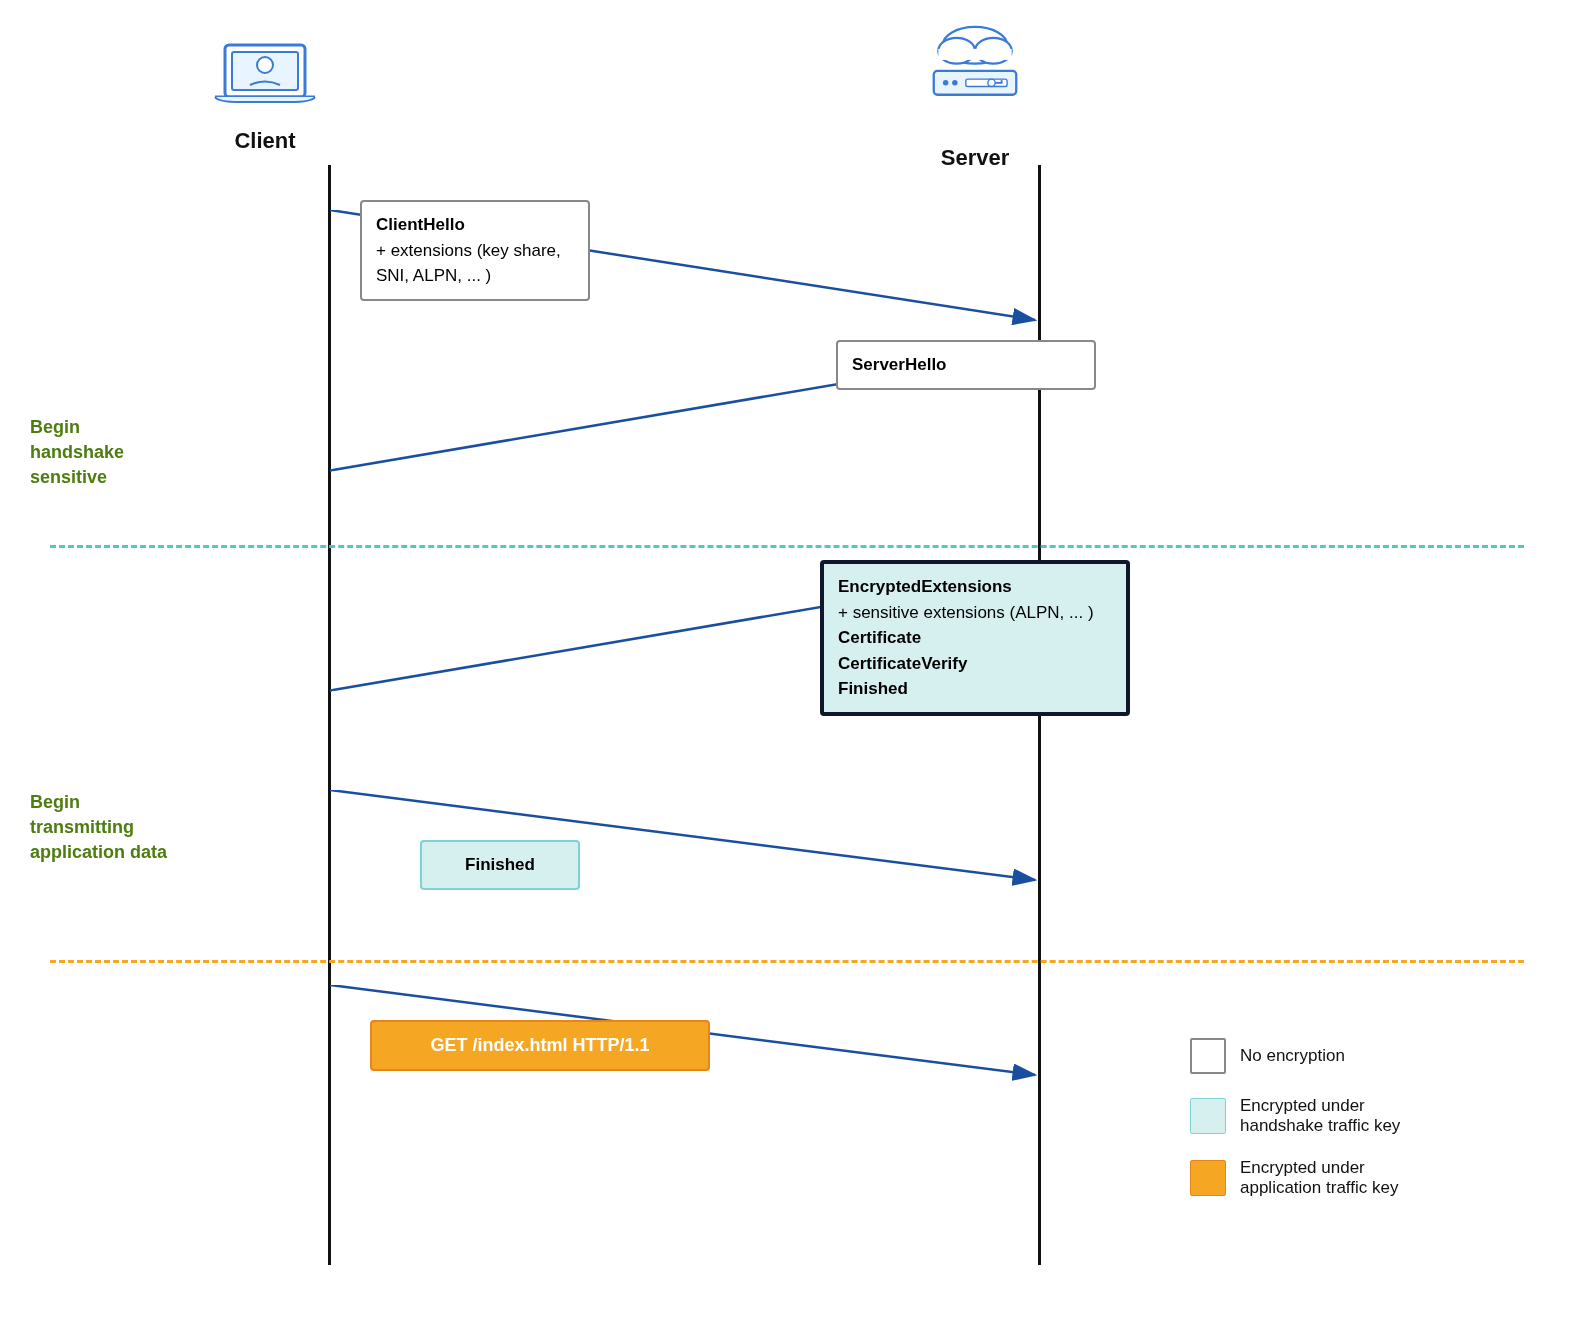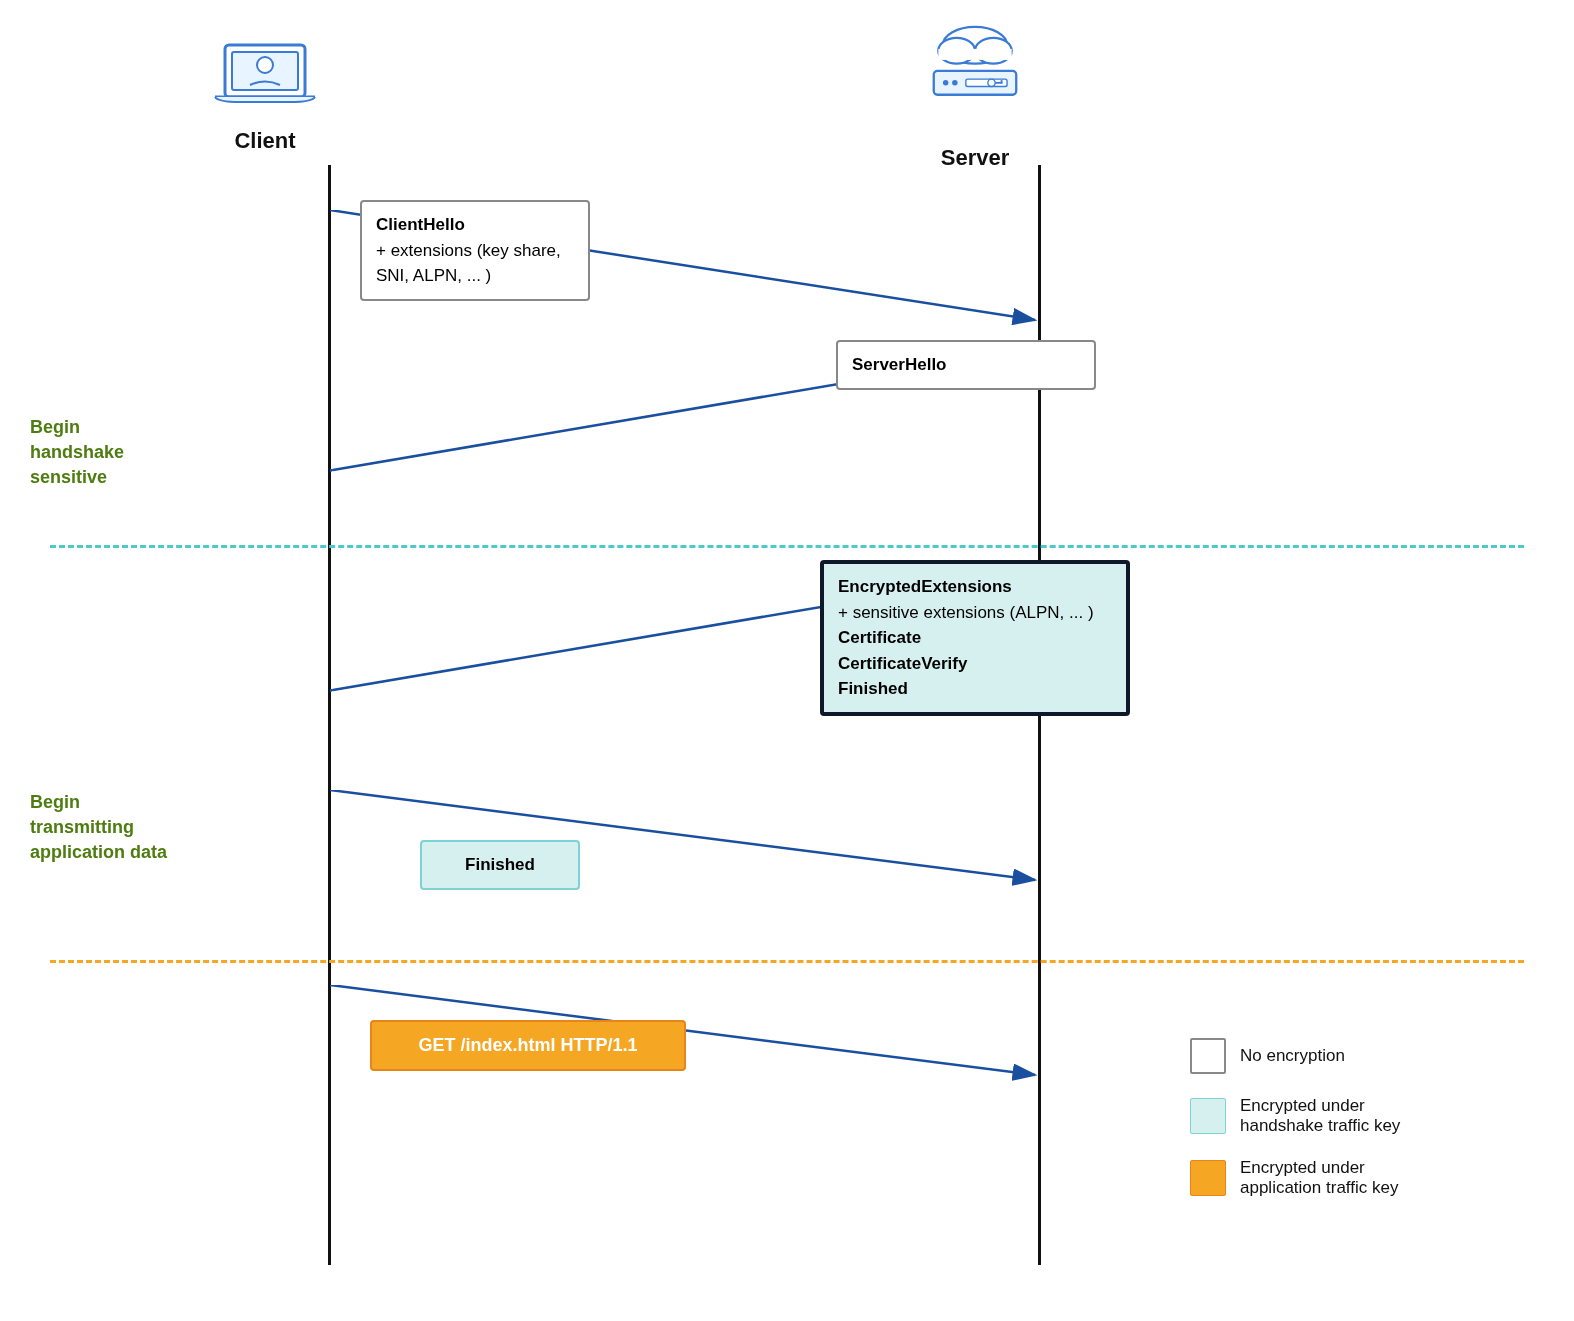--- a/index.html
+++ b/index.html
@@ -253,21 +253,21 @@
 
   <svg style="position:absolute; left:330px; top:985px;" width="720" height="100">
     <defs>
       <marker id="arrowR3" markerWidth="10" markerHeight="7" refX="9" refY="3.5" orient="auto">
         <polygon points="0 0, 10 3.5, 0 7" fill="#1a4fa0"></polygon>
       </marker>
     </defs>
     <line x1="0" y1="0" x2="705" y2="90" stroke="#1a4fa0" stroke-width="2.5" marker-end="url(#arrowR3)"></line>
   </svg>
 
-  <div class="msg-box msg-box-orange" style="left:370px; top:1020px; width:316px; text-align:center; font-size:18px;">
+  <div class="msg-box msg-box-orange" style="left:370px; top:1020px; width:340px; text-align:center; font-size:18px;">
     <span>GET /index.html HTTP/1.1</span>
   </div>
 
   <div class="legend" style="left:1190px; top:1000px;">
 
     <div class="legend-item">
       <div class="legend-box legend-box-plain"></div>
       <span>No encryption</span>
     </div>
 

